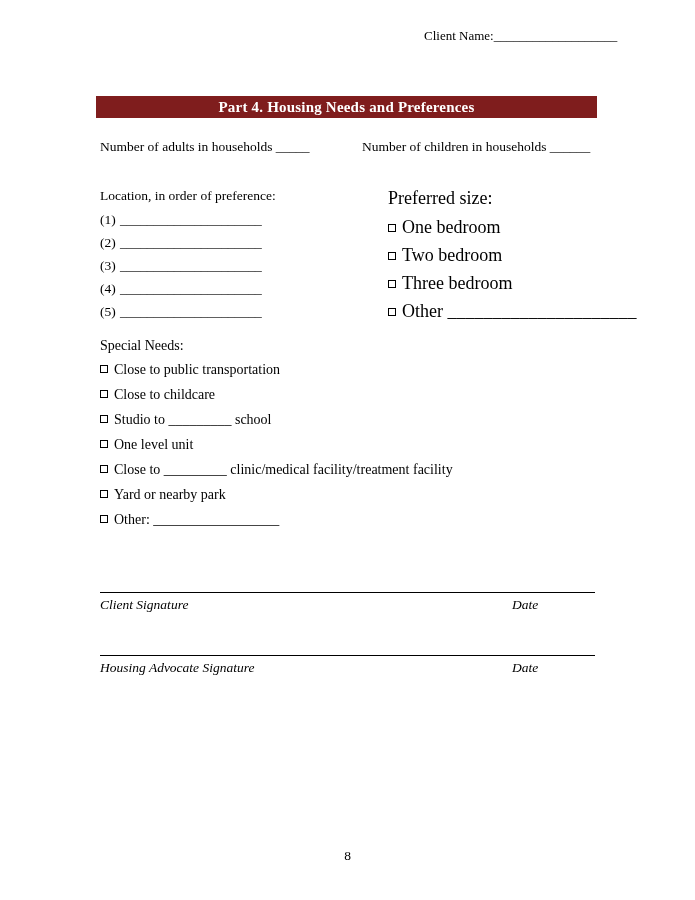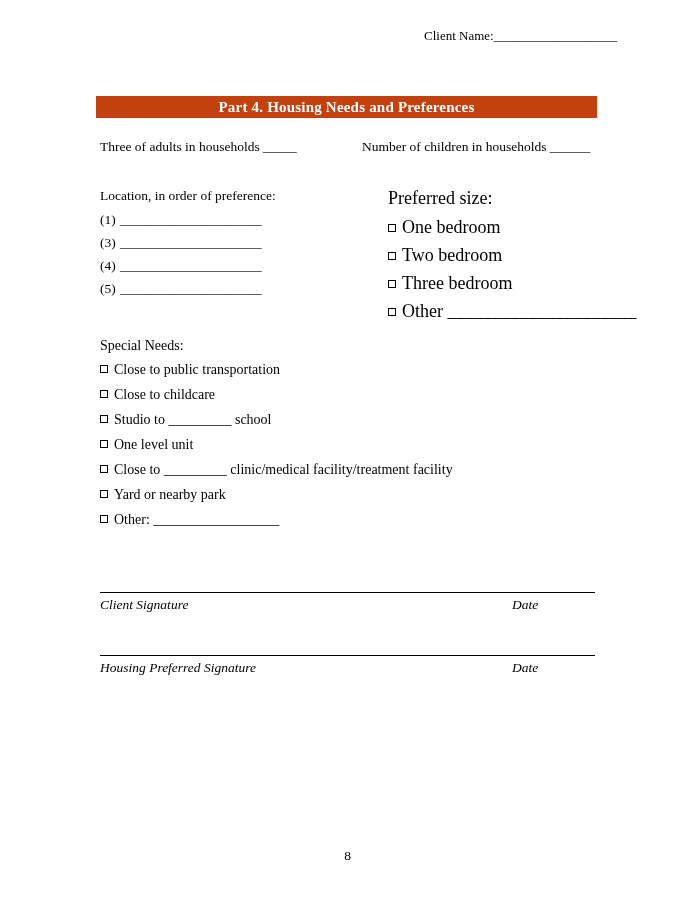--- a/index.html
+++ b/index.html
@@ -36,21 +36,21 @@
     letter-spacing: 0px;
   }
 
   
   .section-banner {
     position: absolute;
     left: 96px;
     top: 96px;
     width: 501px;
     height: 22px;
-    background: #c2410c;
+    background: #7f1d1d;
     color: #ffffff;
     font-weight: bold;
     font-size: 15px;
     display: flex;
     align-items: center;
     justify-content: center;
     letter-spacing: 0.2px;
   }
 
   
@@ -178,29 +178,32 @@
 
   <div class="client-name-header">
     <span>Client Name:</span><span class="rule">___________________</span>
   </div>
 
   <div class="section-banner">
     <span>Part 4. Housing Needs and Preferences</span>
   </div>
 
   <div class="counts-row">
-    <div class="count-adults">Three of adults in households _____</div>
+    <div class="count-adults">Number of adults in households _____</div>
     <div class="count-children">Number of children in households ______</div>
   </div>
 
   <div class="col-left">
     <div class="block-heading">Location, in order of preference:</div>
 
     <div class="numbered-line">
       <span class="num">(1)</span><span>_____________________</span>
+    </div>
+    <div class="numbered-line">
+      <span class="num">(2)</span><span>_____________________</span>
     </div>
     <div class="numbered-line">
       <span class="num">(3)</span><span>_____________________</span>
     </div>
     <div class="numbered-line">
       <span class="num">(4)</span><span>_____________________</span>
     </div>
     <div class="numbered-line">
       <span class="num">(5)</span><span>_____________________</span>
     </div>
@@ -253,20 +256,20 @@
     <div class="sig-rule"></div>
     <div class="sig-labels">
       <span class="sig-label">Client Signature</span>
       <span class="date-label">Date</span>
     </div>
   </div>
 
   <div class="sig-block second">
     <div class="sig-rule"></div>
     <div class="sig-labels">
-      <span class="sig-label">Housing Preferred Signature</span>
+      <span class="sig-label">Housing Advocate Signature</span>
       <span class="date-label">Date</span>
     </div>
   </div>
 
   <div class="page-number">8</div>
 
 </div>
 
 </body></html>

